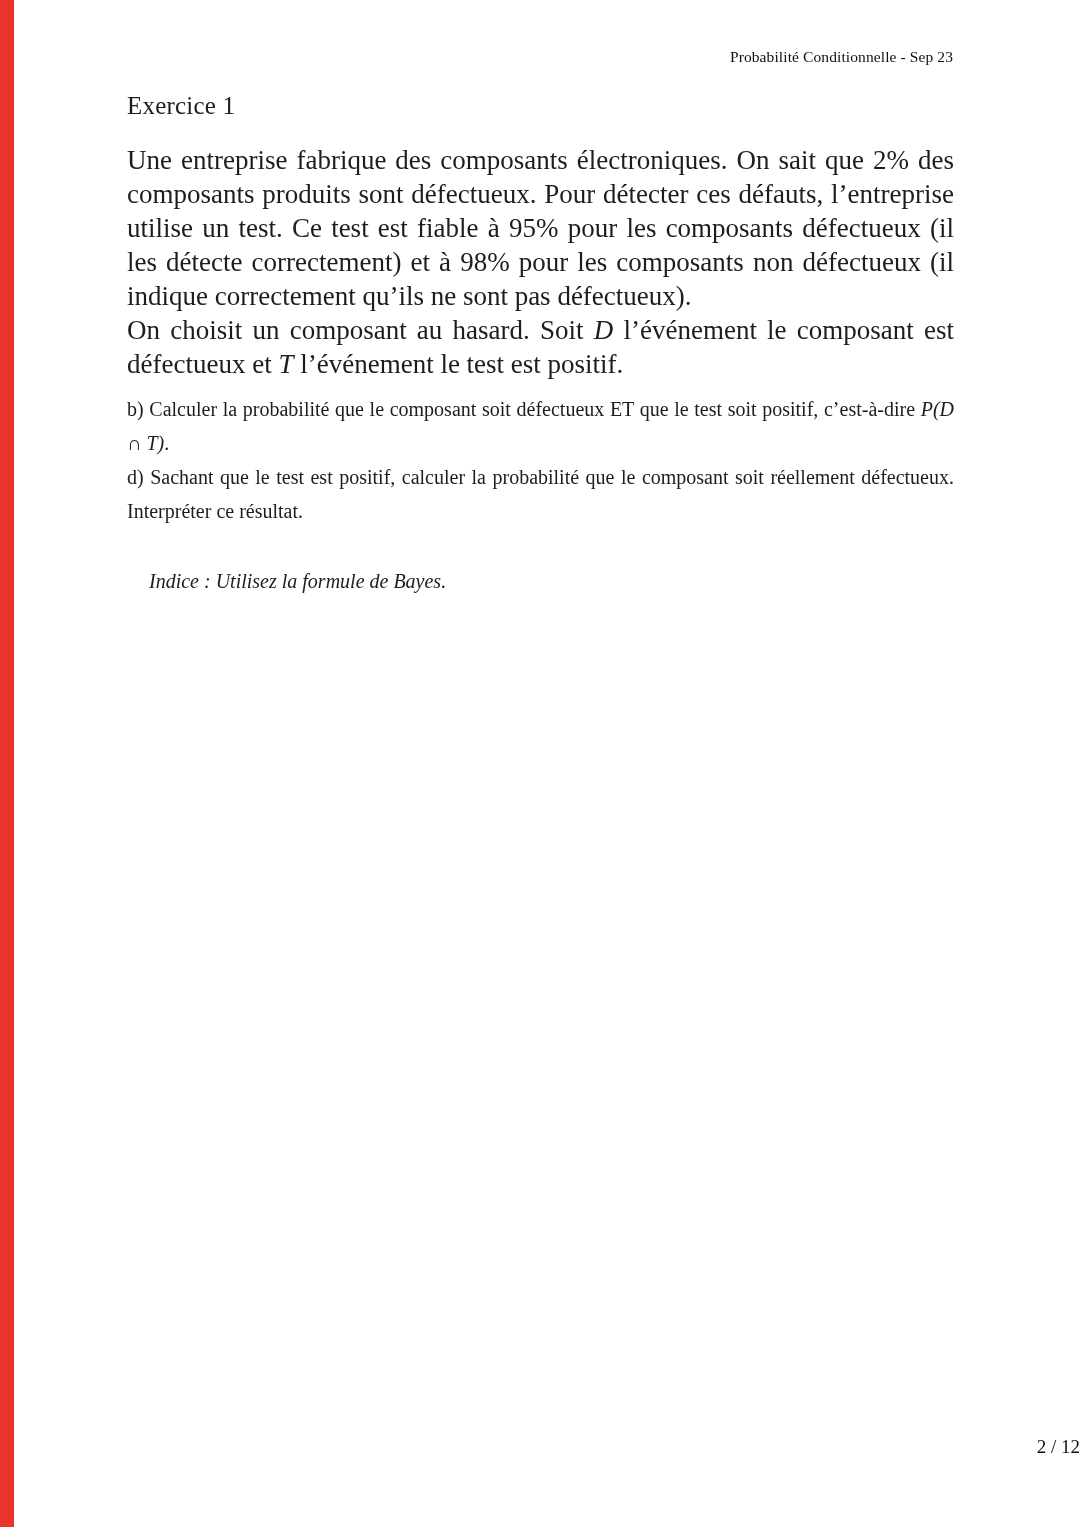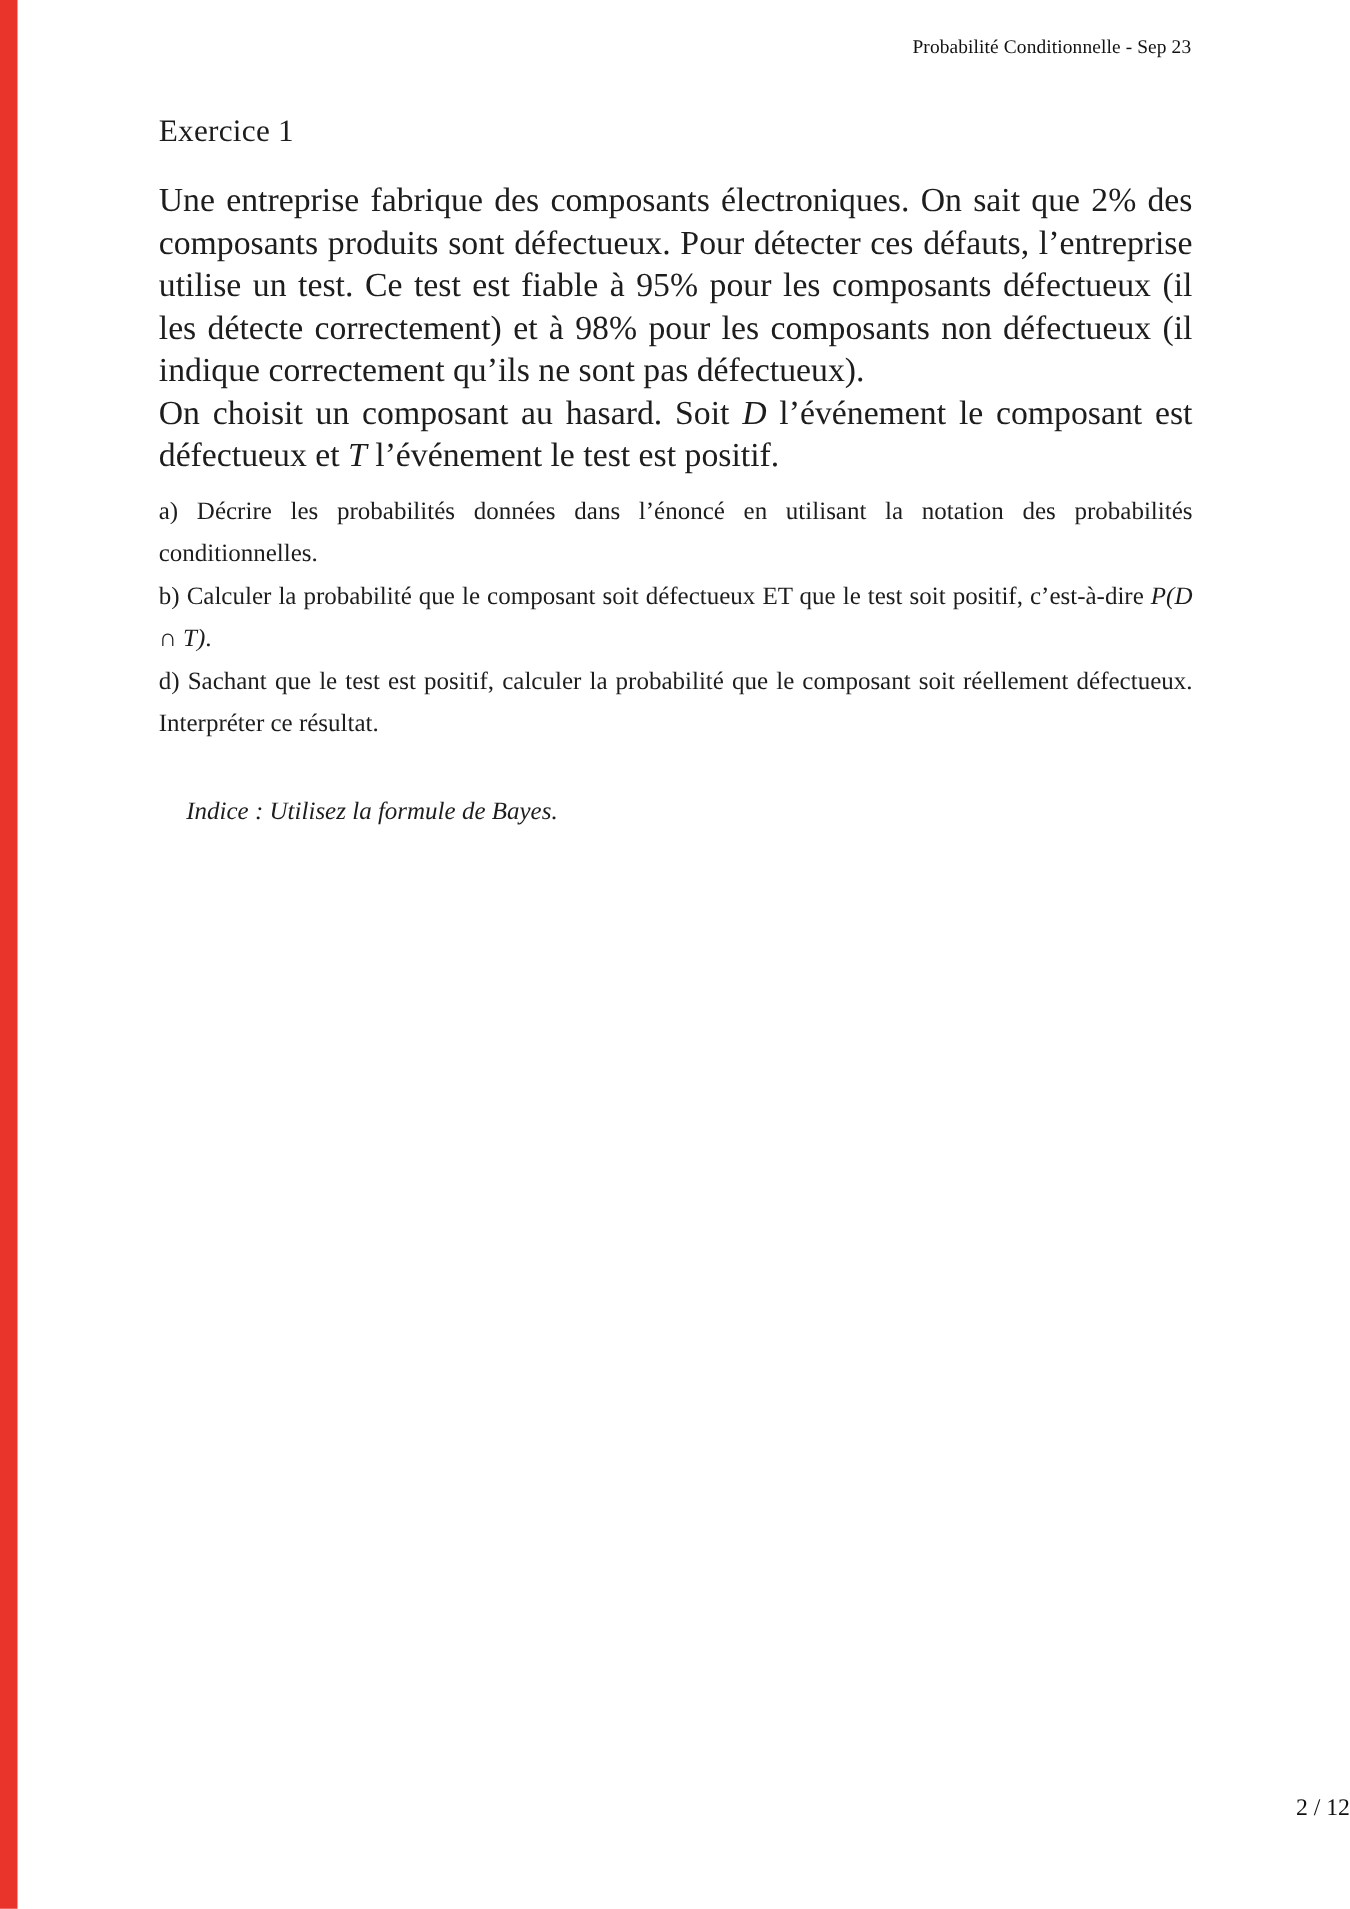--- a/index.html
+++ b/index.html
@@ -14,21 +14,21 @@
     font-family: "Liberation Serif", "DejaVu Serif", serif;
     color: #1d1d1d;
   }
   .edge-stripe {
     position: absolute;
     left: 0; top: 0;
     width: 14px; height: 1527px;
   }
   .doc-header {
     position: absolute;
-    top: 29px;
+    top: 48px;
     right: 127px;
     font-size: 15.5px;
     letter-spacing: 0.1px;
     color: #111111;
   }
   .content {
     position: absolute;
     left: 127px;
     top: 0;
     width: 827px;
@@ -90,23 +90,20 @@
     <div class="statement-block">
       <span>Une entreprise fabrique des composants électroniques. On sait que </span><span>2%</span><span> des composants produits sont défectueux. Pour détecter ces défauts, l’entreprise utilise un test. Ce test est fiable à </span><span>95%</span><span> pour les composants défectueux (il les détecte correctement) et à </span><span>98%</span><span> pour les composants non défectueux (il indique correctement qu’ils ne sont pas défectueux).</span>
     </div>
     <div class="statement-block">
       <span>On choisit un composant au hasard. Soit </span><span class="math">D</span><span> l’événement le composant est défectueux et </span><span class="math">T</span><span> l’événement le test est positif.</span>
     </div>
   </div>
 
   <div class="questions">
     <div>
-      <span>a) Décrire les probabilités données dans l’énoncé en utilisant la notation des probabilités conditionnelles.</span>
-    </div>
-    <div>
       <span>b) Calculer la probabilité que le composant soit défectueux ET que le test soit positif, c’est-à-dire </span><span class="math">P(D ∩ T)</span><span>.</span>
     </div>
     <div>
       <span>d) Sachant que le test est positif, calculer la probabilité que le composant soit réellement défectueux. Interpréter ce résultat.</span>
     </div>
   </div>
 
   <div class="hint">Indice : Utilisez la formule de Bayes.</div>
 
 </div>

